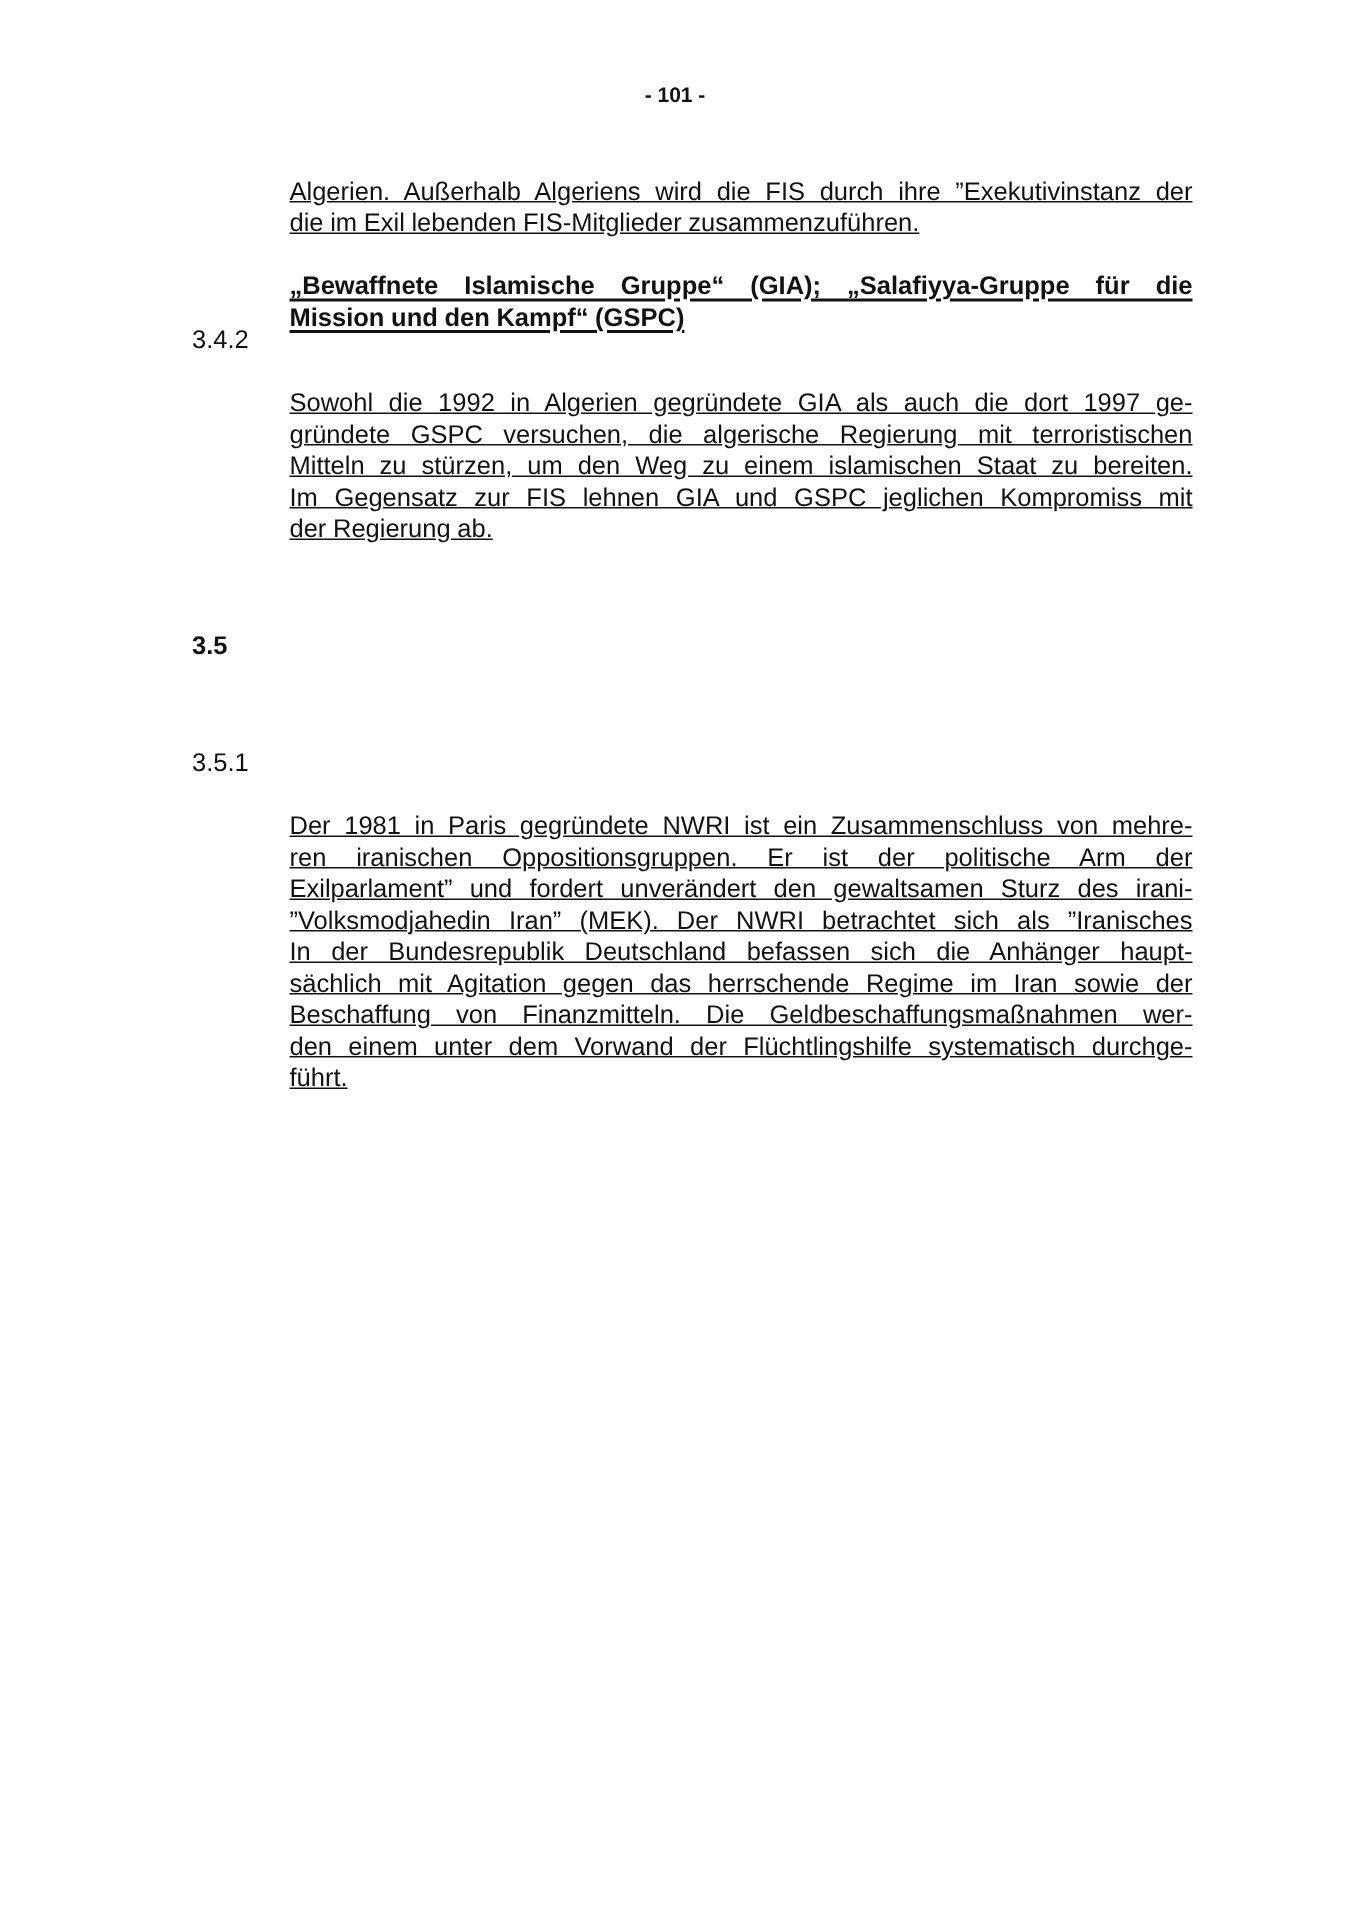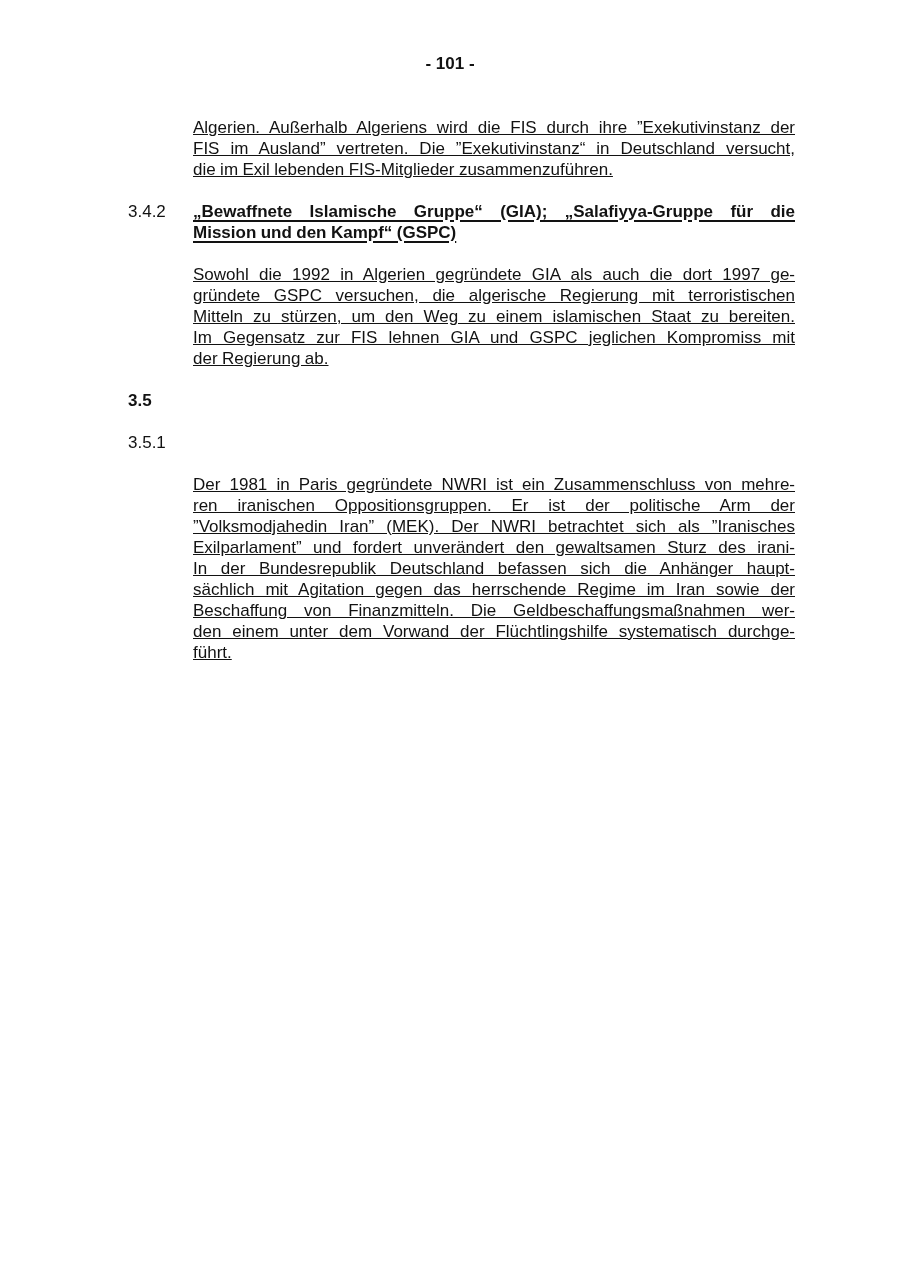--- a/index.html
+++ b/index.html
@@ -14,37 +14,38 @@
     color: #121212;
     overflow: hidden;
   }
   .page-number {
     position: absolute;
     top: 53px;
     left: 0;
     right: 0;
     text-align: center;
     font-weight: bold;
-    font-size: 17px;
+    font-size: 14px;
     line-height: 21px;
   }
   .doc {
     position: absolute;
     left: 128px;
     top: 117px;
     width: 685px;
     font-size: 17px;
     line-height: 21px;
     word-spacing: -0.3px;
   }
   .block + .block { margin-top: 21px; }
   .row { display: flex; align-items: flex-start; }
   .num {
     width: 65px;
     flex: 0 0 65px;
+    margin-top: 36px;
   }
   .num.bold { font-weight: bold; }
   .txt { width: 602px; }
   .indent { margin-left: 65px; text-decoration: underline; }
   .line {
     width: 602px;
     white-space: nowrap;
     text-align: left;
   }
   .line.j {
@@ -65,21 +66,20 @@
 </style>
 </head>
 <body>
 
 <div class="page-number">- 101 -</div>
 
 <div class="doc">
 
   <div class="block indent">
     <div class="line j">Algerien. Außerhalb Algeriens wird die FIS durch ihre ”Exekutivinstanz der</div>
-    <div class="line j">FIS im Ausland” vertreten. Die ”Exekutivinstanz“ in Deutschland versucht,</div>
     <div class="line">die im Exil lebenden FIS-Mitglieder zusammenzuführen.</div>
   </div>
 
   <div class="block row">
     <div class="num">3.4.2</div>
     <div class="txt heading">
       <div class="line j">„Bewaffnete Islamische Gruppe“ (GIA); „Salafiyya-Gruppe für die</div>
       <div class="line">Mission und den Kampf“ (GSPC)</div>
     </div>
   </div>
@@ -96,22 +96,22 @@
     <div class="num bold">3.5</div>
   </div>
 
   <div class="block row">
     <div class="num">3.5.1</div>
   </div>
 
   <div class="block indent">
     <div class="line j">Der 1981 in Paris gegründete NWRI ist ein Zusammenschluss von mehre-</div>
     <div class="line j">ren iranischen Oppositionsgruppen. Er ist der politische Arm der</div>
+    <div class="line j">Exilparlament” und fordert unverändert den gewaltsamen Sturz des irani-</div>
     <div class="line j">”Volksmodjahedin Iran” (MEK). Der NWRI betrachtet sich als ”Iranisches</div>
-    <div class="line j">Exilparlament” und fordert unverändert den gewaltsamen Sturz des irani-</div>
     <div class="line j">In der Bundesrepublik Deutschland befassen sich die Anhänger haupt-</div>
     <div class="line j">sächlich mit Agitation gegen das herrschende Regime im Iran sowie der</div>
     <div class="line j">Beschaffung von Finanzmitteln. Die Geldbeschaffungsmaßnahmen wer-</div>
     <div class="line j">den einem unter dem Vorwand der Flüchtlingshilfe systematisch durchge-</div>
     <div class="line">führt.</div>
   </div>
 
 </div>
 
 </body></html>

